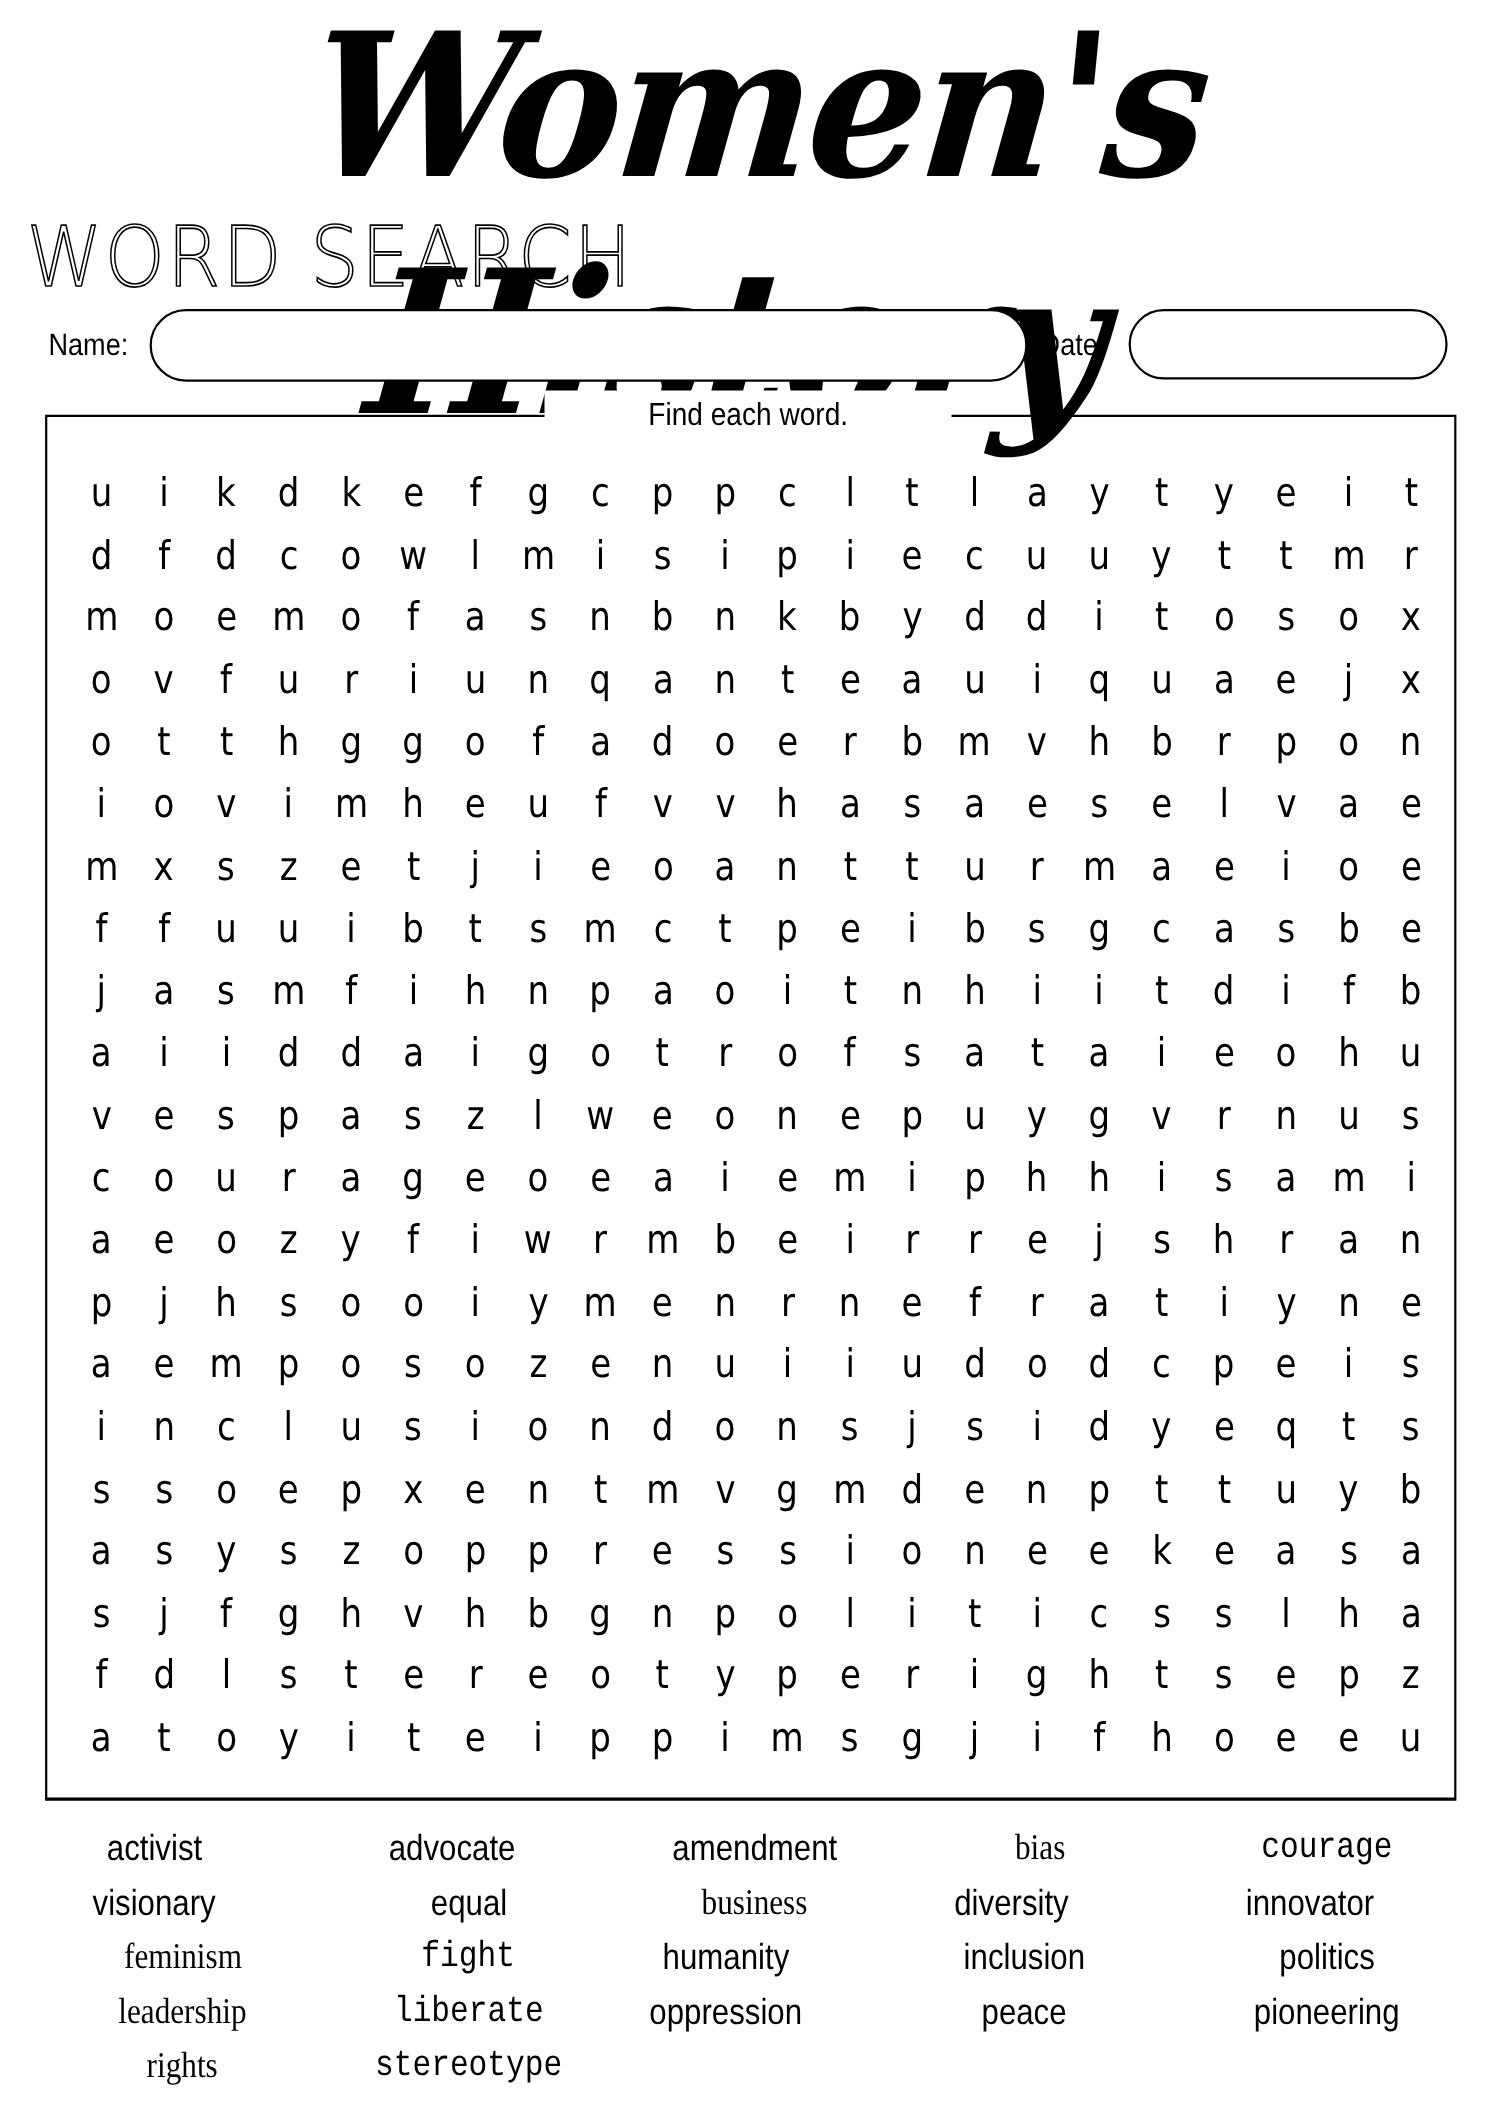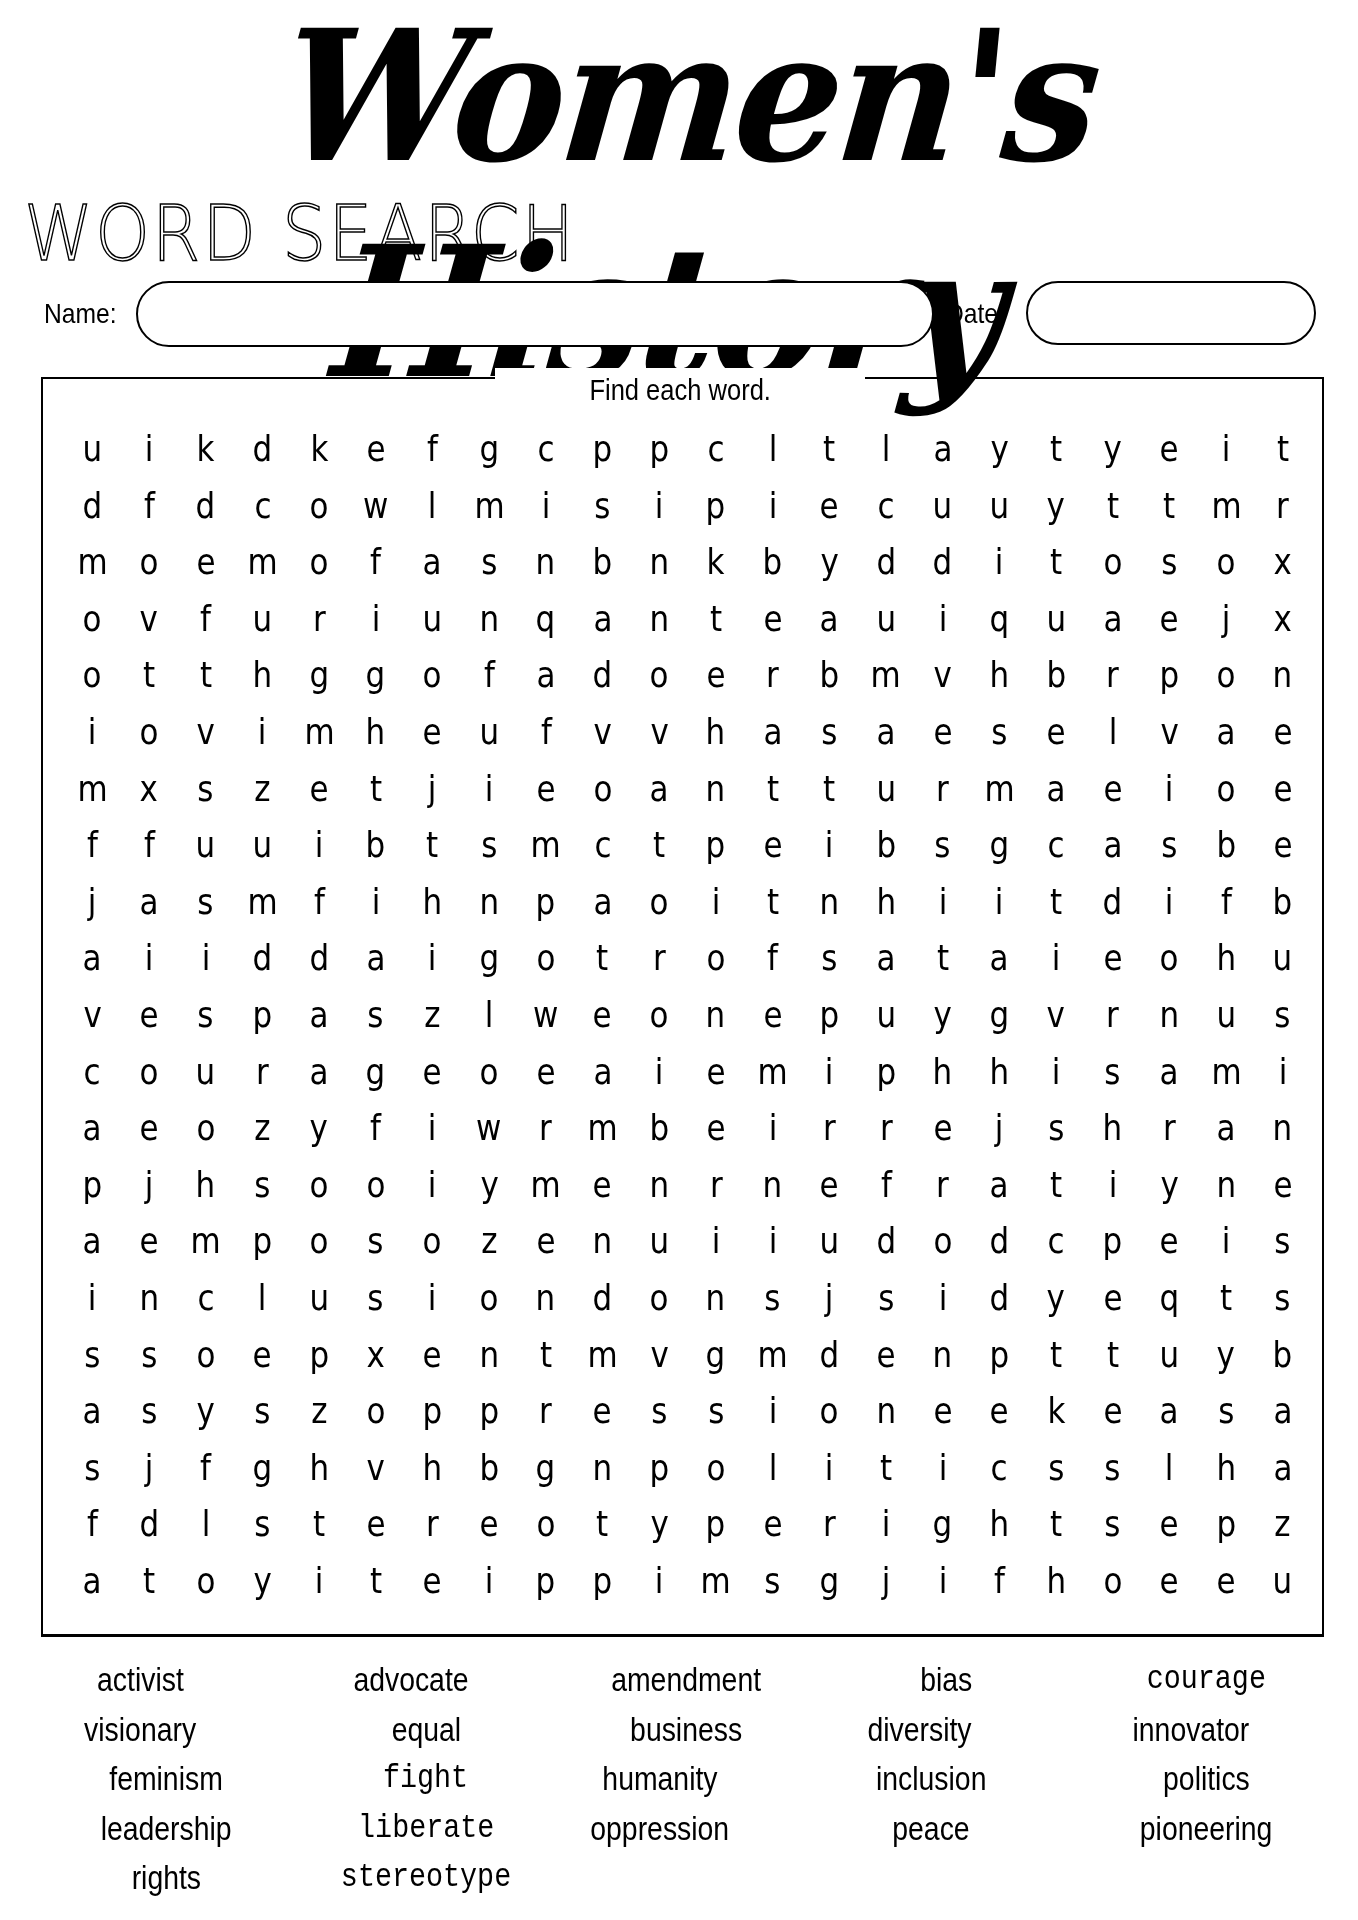--- a/index.html
+++ b/index.html
@@ -29,21 +29,21 @@
   }
   .name-field { left: 136px; top: 281px; width: 798px; height: 66px; }
   .date-field { left: 1026px; top: 281px; width: 290px; height: 64px; }
 
   .puzzle-box {
     position: absolute; left: 41px; top: 377px; width: 1283px; height: 1260px;
     border: 2px solid #000; box-sizing: border-box; border-bottom-width: 3px;
   }
   .instruction {
     position: absolute; left: 495px; top: 355px; width: 370px; height: 44px; background: #fff;
-    text-align: center; font-family: "Liberation Sans", sans-serif; font-size: 29px; line-height: 44px; margin-top: 13px;
+    text-align: center; font-family: "Liberation Sans", sans-serif; font-size: 29px; line-height: 44px;
   }
   .instruction span { display: inline-block; transform: scaleX(0.88); }
 
   .grid {
     position: absolute; left: 64px; top: 421px;
     display: grid; grid-template-columns: repeat(22, 56.7px); grid-auto-rows: 56.6px;
   }
   .cell {
     text-align: center; font-family: "DejaVu Sans", sans-serif; font-size: 36px; line-height: 56px;
     cursor: pointer; user-select: none;
@@ -54,21 +54,21 @@
     position: absolute; left: 36px; top: 1660px; width: 1300px;
     display: grid; grid-template-columns: repeat(5, 1fr); grid-auto-rows: 49.5px;
   }
   .word {
     text-align: center; font-family: "Liberation Sans", sans-serif; font-size: 33px; line-height: 40px;
   }
   .word span { display: inline-block; transform: scaleX(0.86); }
   .col-0 { margin-left: -52px; }
   .col-1 { margin-left: -30px; }
   .col-2 { margin-left: 0px; }
-  .col-3 { margin-left: 0px; }
+  .col-3 { margin-left: 0px; font-family: Liberation Serif, serif; }
   .col-4 { margin-left: 0px; font-family: Liberation Mono, monospace; }
 </style>
 </head>
 <body>
 
 <div class="title">Women's History</div>
 <div class="subtitle"><span>WORD SEARCH</span></div>
 
 <div class="label name-label">Name:</div>
 <input class="field name-field" type="text" value="" style="">

